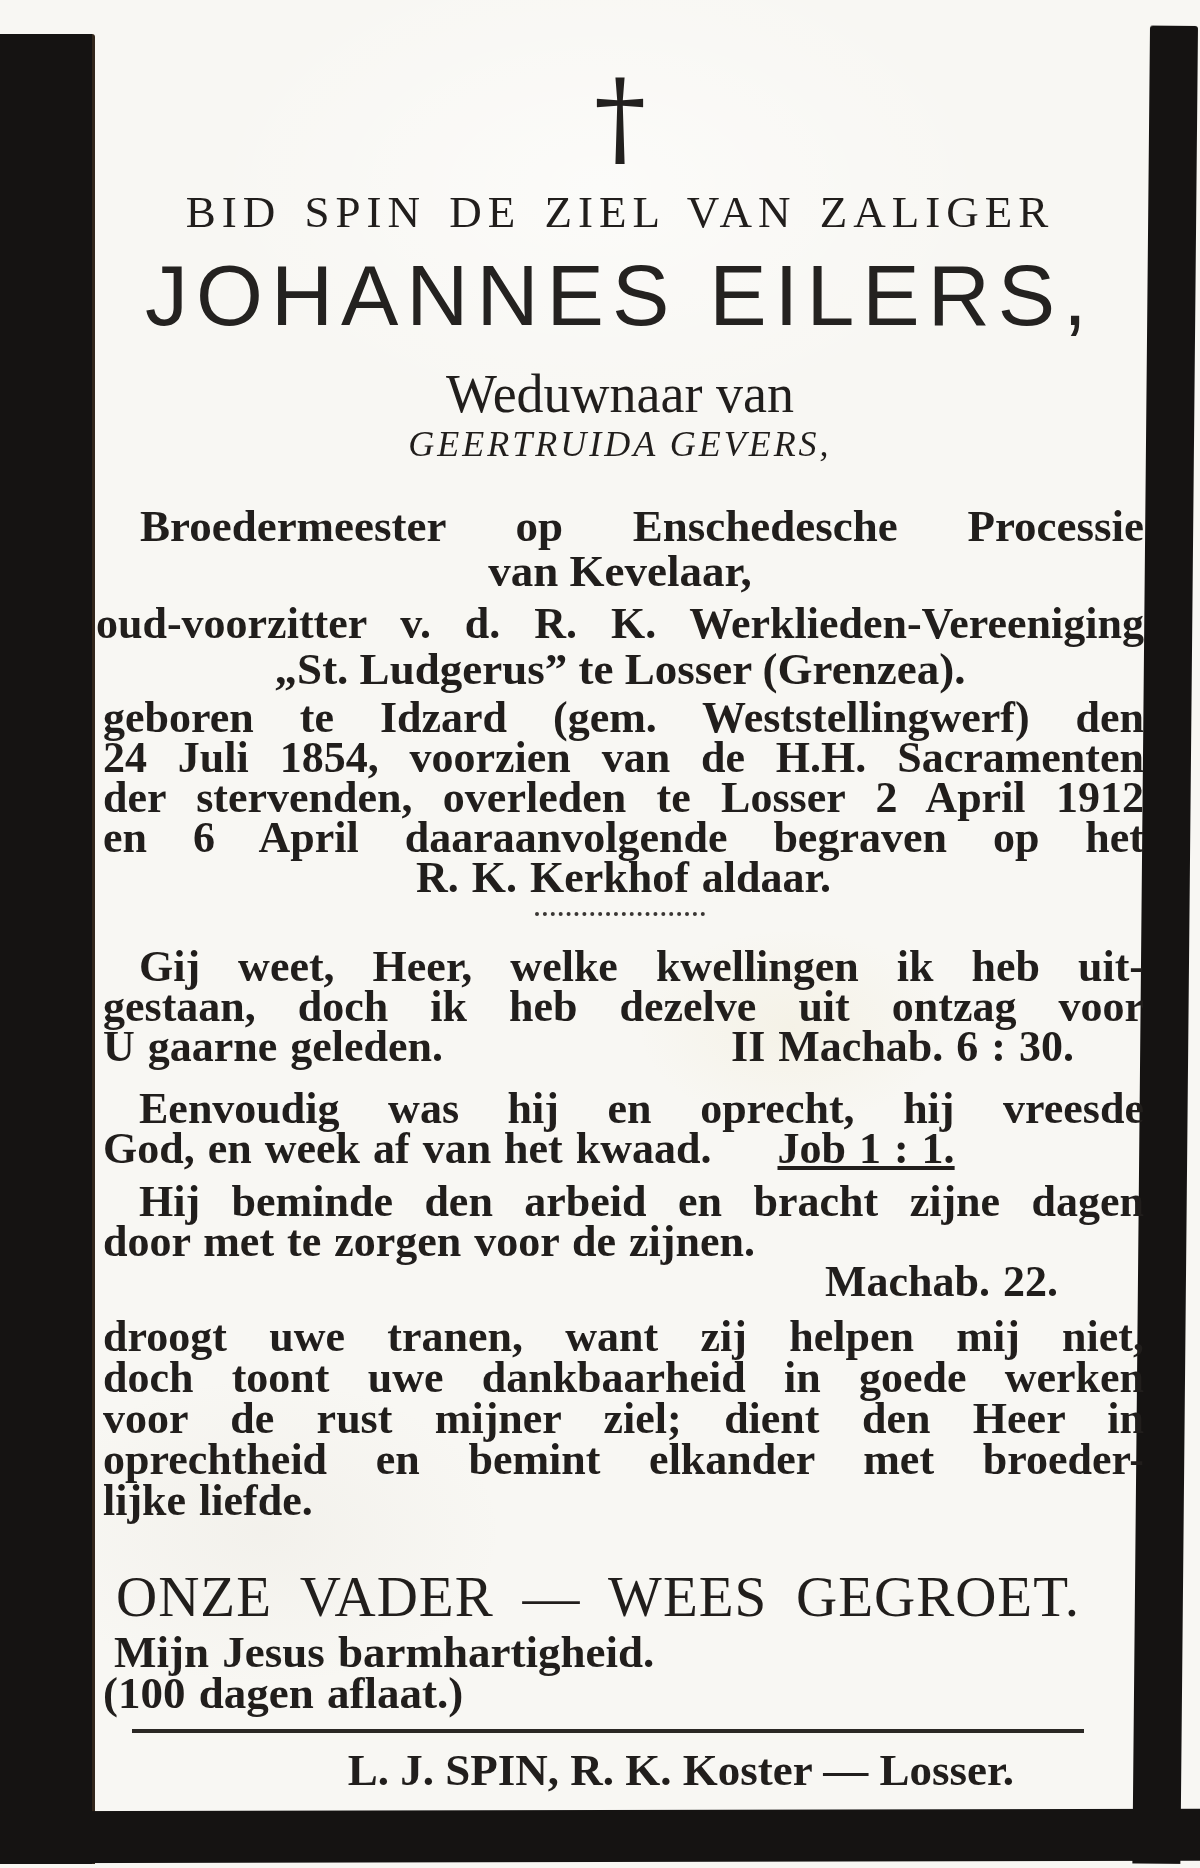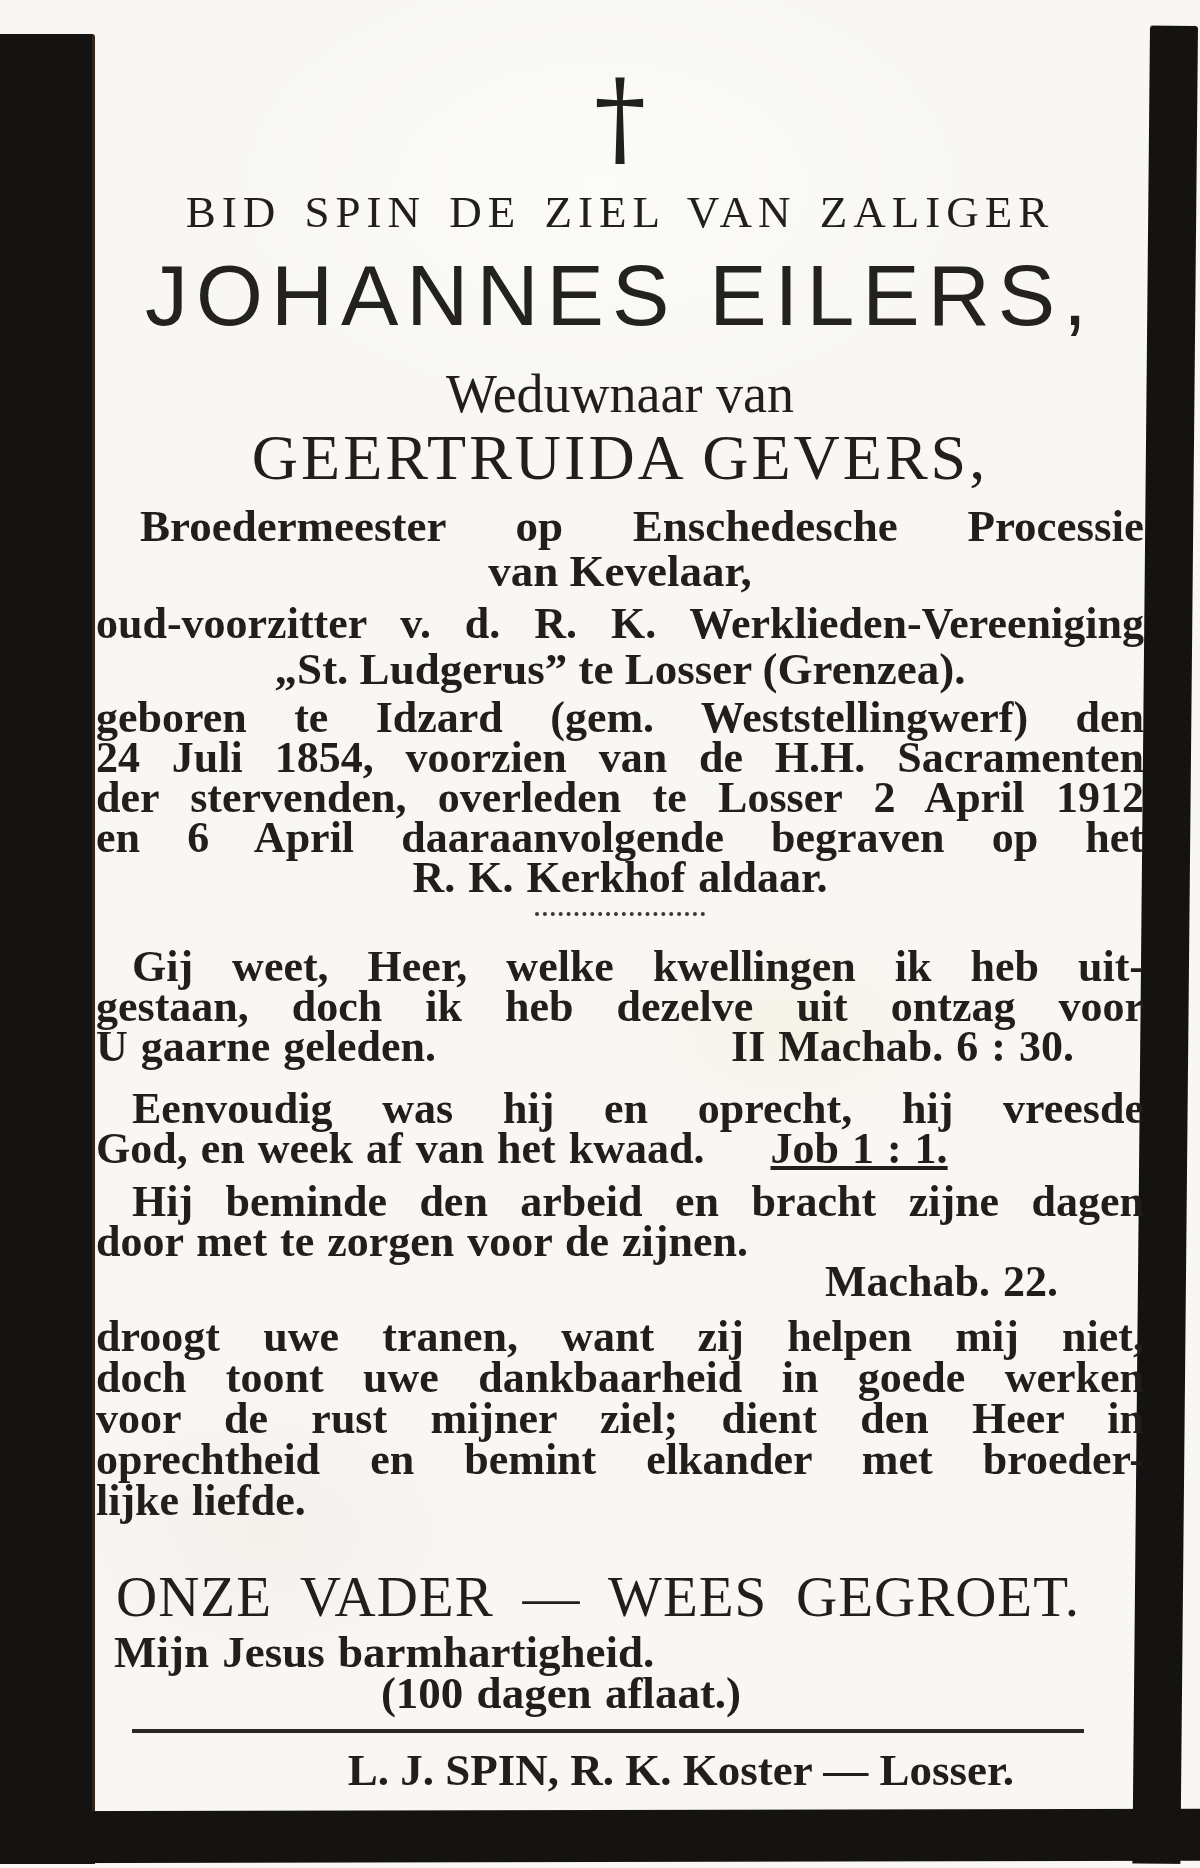--- a/index.html
+++ b/index.html
@@ -18,42 +18,42 @@
   .band-right { right:2px; top:26px; bottom:4px; width:48px; transform:rotate(0.55deg); transform-origin:100% 0; border-radius:3px 3px 0 0; }
   .band-bottom{ left:-4px; right:-4px; bottom:6px; height:52px; transform:rotate(-0.12deg); }
   .content { position:absolute; left:96px; top:0; width:1048px; height:100%; }
   .blk { position:absolute; left:0; right:0; line-height:1; }
   .ctr { text-align:center; }
   .jl  { text-align:justify; text-align-last:justify; }
   .cross { top:66px; text-align:center; font-family:"DejaVu Serif", serif; font-size:104px; color:#22201e; }
   .intro { top:190px; font-size:45px; letter-spacing:6px; word-spacing:6px; }
   .name  { top:252px; font-family:"Liberation Sans", sans-serif; font-size:86px; letter-spacing:8px; color:#242220; }
   .weduwnaar { top:367px; font-size:54px; }
-  .spouse    { top:426px; font-size:64px; letter-spacing:3px; }
+  .spouse    { top:426px; font-size:36px; letter-spacing:3px;font-style:italic; }
   .bold45 { font-size:45px; font-weight:700; }
   .t1 { top:504px;padding-left:44px; }
   .t2 { top:549px; }
   .t3 { top:602px; font-size:44px; font-weight:700; }
   .t4 { top:647px; }
-  .body-par { font-size:44px; font-weight:700; word-spacing:2px; }
+  .body-par { font-size:44px; font-weight:700; word-spacing:2px;padding-left:7px; }
   .body-par .ln { height:40px; line-height:40px; }
   .bio { top:698px; }
   .dots { top:912px; left:439px; width:170px; height:0; border-top:4px dotted #3a3633; }
   .q1 { top:947px; }
   .q2 { top:1089px; }
   .q3 { top:1182px; }
   .msg { top:1316px; }
   .msg .ln { height:41px; line-height:41px; }
   .indent { text-indent:36px; }
   .srcline { display:flex; justify-content:space-between; padding-right:70px; }
   .src-right { text-align:right; padding-right:86px; }
   .gapspan { margin-left:66px;text-decoration:underline; }
   .onze { top:1568px; left:20px; right:64px; font-size:57px; letter-spacing:1px; font-weight:400; }
   .mijn { top:1630px; padding-left:18px; font-size:45px; }
-  .aflaat { top:1671px; text-align:center; padding-right:118px; font-size:45px; }
+  .aflaat { top:1671px; text-align:left; padding-right:118px; font-size:45px; }
   .rule { top:1729px; left:36px; right:60px; height:4px; background:#2b2824; filter:blur(0.4px); }
   .printer { top:1748px; text-align:right; padding-right:130px; font-size:45px; font-weight:700; }
 </style>
 </head>
 <body>
 
 <div class="page">
 
   <div class="band band-left"></div>
   <div class="band band-right"></div>

